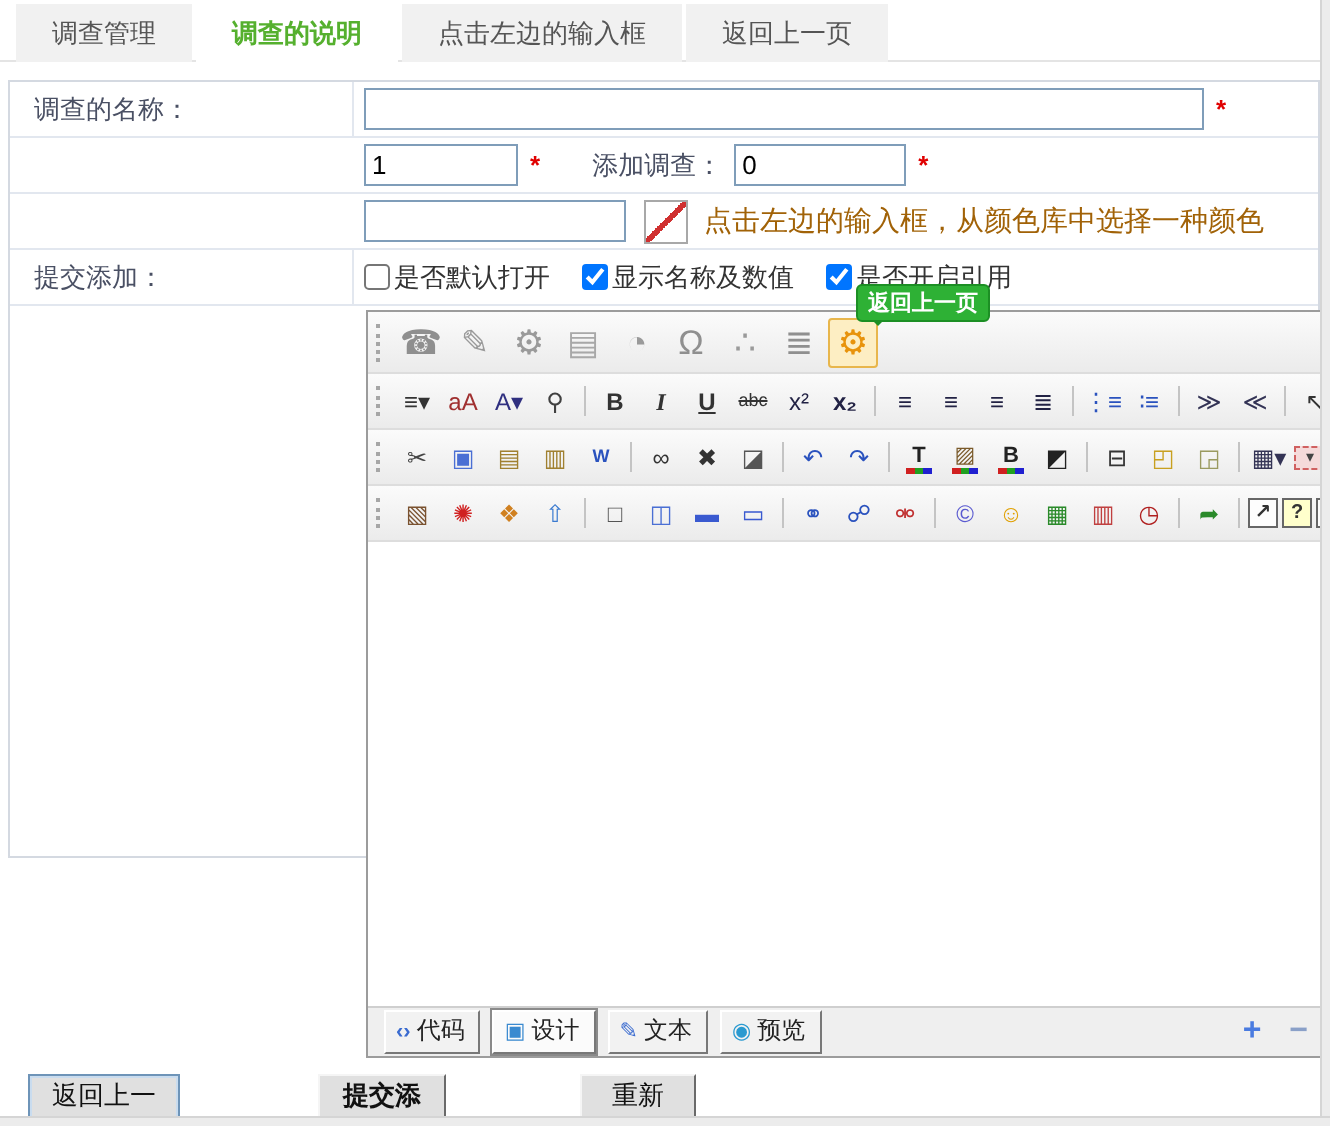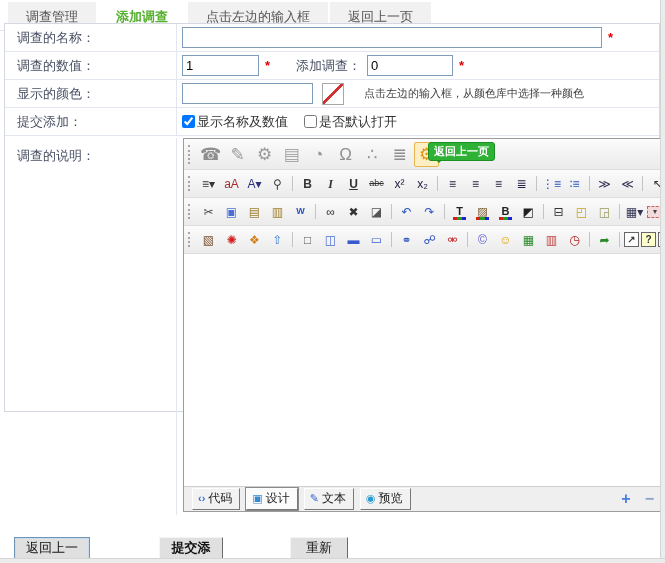--- a/index.html
+++ b/index.html
@@ -12,37 +12,37 @@
   .edge-right{position:absolute;top:0;right:0;width:4px;height:563px;background:#ececec;border-left:1px solid #d5d5d5;}
   .edge-bottom{position:absolute;left:0;bottom:0;width:665px;height:4px;background:#ececec;border-top:1px solid #d5d5d5;}
 
   
   .tabbar{position:absolute;left:0;top:0;width:660px;height:31px;background:#fff;border-bottom:1px solid #e4e4e4;padding-top:2px;box-sizing:border-box;}
   .tab{display:inline-block;height:29px;line-height:29px;padding:0 18px;background:#f1f1f1;color:#555;margin-right:2px;cursor:pointer;vertical-align:top;}
   .tab:first-child{margin-left:8px;}
   .tab.active{background:#fff;color:#55b02e;font-weight:bold;}
 
   
-  .formtable{position:absolute;left:4px;top:23px;width:656px;height:389px;border:1px solid #d4d9e1;box-sizing:border-box;background:#fff;}
+  .formtable{position:absolute;left:4px;top:40px;width:656px;height:389px;border:1px solid #d4d9e1;box-sizing:border-box;background:#fff;}
   .frow{position:relative;border-bottom:1px solid #e2e7ef;height:27px;}
   .frow.last{border-bottom:none;height:377px;}
   .flabel{position:absolute;left:0;top:0;bottom:0;width:172px;border-right:1px solid #e2e7ef;padding-left:12px;box-sizing:border-box;line-height:27px;color:#4a5064;}
   .frow.last .flabel{line-height:normal;padding-top:9px;}
   .ffield{margin-left:173px;padding-left:4px;height:100%;display:flex;align-items:center;}
   .frow.last .ffield{display:block;}
   .txt{border:1px solid #7f9db9;height:15px;font-size:13px;padding:2px 3px;font-family:inherit;}
   .w-name{width:412px;}
   .w-val{width:69px;}
   .w-ord{width:78px;}
   .w-col{width:123px;}
   .req{color:#e00000;font-weight:bold;margin-left:6px;}
   .inline-label{margin-left:26px;margin-right:6px;color:#4a5064;}
   .swatch{display:inline-block;width:20px;height:20px;border:1px solid #a8a8a8;margin-left:9px;vertical-align:middle;cursor:pointer;
     background:#fff linear-gradient(135deg,transparent 45%,#d03030 45%,#d03030 55%,transparent 55%);}
-  .hint{color:#404040;margin-left:20px;font-size:11px;}
+  .hint{color:#a16207;margin-left:8px;font-size:14px;}
   .cbgroup{display:inline-flex;align-items:center;margin-right:16px;cursor:pointer;}
   .cbgroup input{margin:0 2px 0 0;}
 
   
   .editor{margin:2px 2px 0 1px;width:480px;height:374px;border:1px solid #9c9c9c;box-sizing:border-box;display:flex;flex-direction:column;background:#f4f4f4;}
   .tb-row{display:flex;align-items:center;padding:1px 2px;background:linear-gradient(#fbfbfb,#ebebeb);border-bottom:1px solid #ddd;flex:0 0 auto;}
   .tb-row.big{height:28px;}
   .tb-row.small{height:25px;}
   .hdl{width:2px;height:15px;border-left:2px dotted #a6a6a6;margin:0 5px 0 2px;flex:0 0 auto;}
   .tb-row.big .hdl{height:19px;}
@@ -77,68 +77,69 @@
 
   
   .btn{position:absolute;top:537px;height:23px;box-sizing:border-box;background:#e0e0e0;color:#111;font-size:13px;
     text-align:center;line-height:20px;cursor:pointer;border:1px solid;border-color:#f5f5f5 #6a6a6a #6a6a6a #f5f5f5;padding:0 9px;}
   .btn.focusring{border:1px solid #6e94b8;box-shadow:inset 0 0 0 1px #c9dcef;}
   .btn.bold{font-weight:bold;}
 </style>
 </head>
 <body>
 
-<div class="tabbar" id="tabbar"><div class="tab">调查管理</div><div class="tab active">添加调查</div><div class="tab">点击左边的输入框</div><div class="tab">返回上一页</div></div>
+<div class="tabbar" id="tabbar"><div class="tab">调查管理</div><div class="tab active">调查的说明</div><div class="tab">点击左边的输入框</div><div class="tab">返回上一页</div></div>
 
 <div class="formtable">
 
   <div class="frow">
     <div class="flabel">调查的名称：</div>
     <div class="ffield">
       <input type="text" class="txt w-name" value="" style="">
       <span class="req">*</span>
     </div>
   </div>
 
   <div class="frow">
-    <div class="flabel">调查的数值：</div>
     <div class="ffield">
       <input type="text" class="txt w-val" value="1" style="">
       <span class="req">*</span>
       <span class="inline-label">添加调查：</span>
       <input type="text" class="txt w-ord" value="0" style="">
       <span class="req">*</span>
     </div>
   </div>
 
   <div class="frow">
-    <div class="flabel">显示的颜色：</div>
     <div class="ffield">
       <input type="text" class="txt w-col" value="" style="">
       <span class="swatch"></span>
       <span class="hint">点击左边的输入框，从颜色库中选择一种颜色</span>
     </div>
   </div>
 
   <div class="frow">
     <div class="flabel">提交添加：</div>
     <div class="ffield" id="checkboxes">
+        <label class="cbgroup">
+          <input type="checkbox" style="">
+          <span>是否默认打开</span>
+        </label>
         <label class="cbgroup">
           <input type="checkbox" checked="" style="">
           <span>显示名称及数值</span>
         </label>
         <label class="cbgroup">
-          <input type="checkbox" style="">
-          <span>是否默认打开</span>
+          <input type="checkbox" checked="" style="">
+          <span>是否开启引用</span>
         </label>
       </div>
   </div>
 
   <div class="frow last">
-    <div class="flabel">调查的说明：</div>
     <div class="ffield">
       <div class="editor">
         <div id="toolbars">
             <div class="tb-row big">
               <span class="hdl"></span>
               <span class="tbi" style="color: rgb(143, 143, 143);">☎</span>
               <span class="tbi" style="color: rgb(154, 154, 154);">✎</span>
               <span class="tbi" style="color: rgb(154, 154, 154);">⚙</span>
               <span class="tbi" style="color: rgb(168, 168, 168);">▤</span>
               <span class="tbi" style="color: rgb(154, 154, 154);">◔</span>
@@ -152,21 +153,21 @@
               <span class="tbi" style="color: rgb(51, 51, 51);">≡▾</span>
               <span class="tbi" style="color: rgb(160, 48, 48);">aA</span>
               <span class="tbi" style="color: rgb(48, 48, 128);">A▾</span>
               <span class="tbi" style="color: rgb(64, 64, 64);">⚲</span>
               <span class="sep"></span>
               <span class="tbi bold">B</span>
               <span class="tbi italic">I</span>
               <span class="tbi underline">U</span>
               <span class="tbi strike small">abc</span>
               <span class="tbi" style="color: rgb(34, 34, 68);">x²</span>
-              <span class="tbi" style="color: rgb(34, 34, 68);">x₂</span>
+              <span class="tbi" style="color: rgb(34, 34, 68); font-weight: bold;">x₂</span>
               <span class="sep"></span>
               <span class="tbi" style="color: rgb(34, 34, 68);">≡</span>
               <span class="tbi" style="color: rgb(34, 34, 68);">≡</span>
               <span class="tbi" style="color: rgb(34, 34, 68);">≡</span>
               <span class="tbi" style="color: rgb(34, 34, 68);">≣</span>
               <span class="sep"></span>
               <span class="tbi" style="color: rgb(42, 82, 190);">⋮≡</span>
               <span class="tbi" style="color: rgb(42, 82, 190);">∶≡</span>
               <span class="sep"></span>
               <span class="tbi" style="color: rgb(51, 51, 85);">≫</span>

